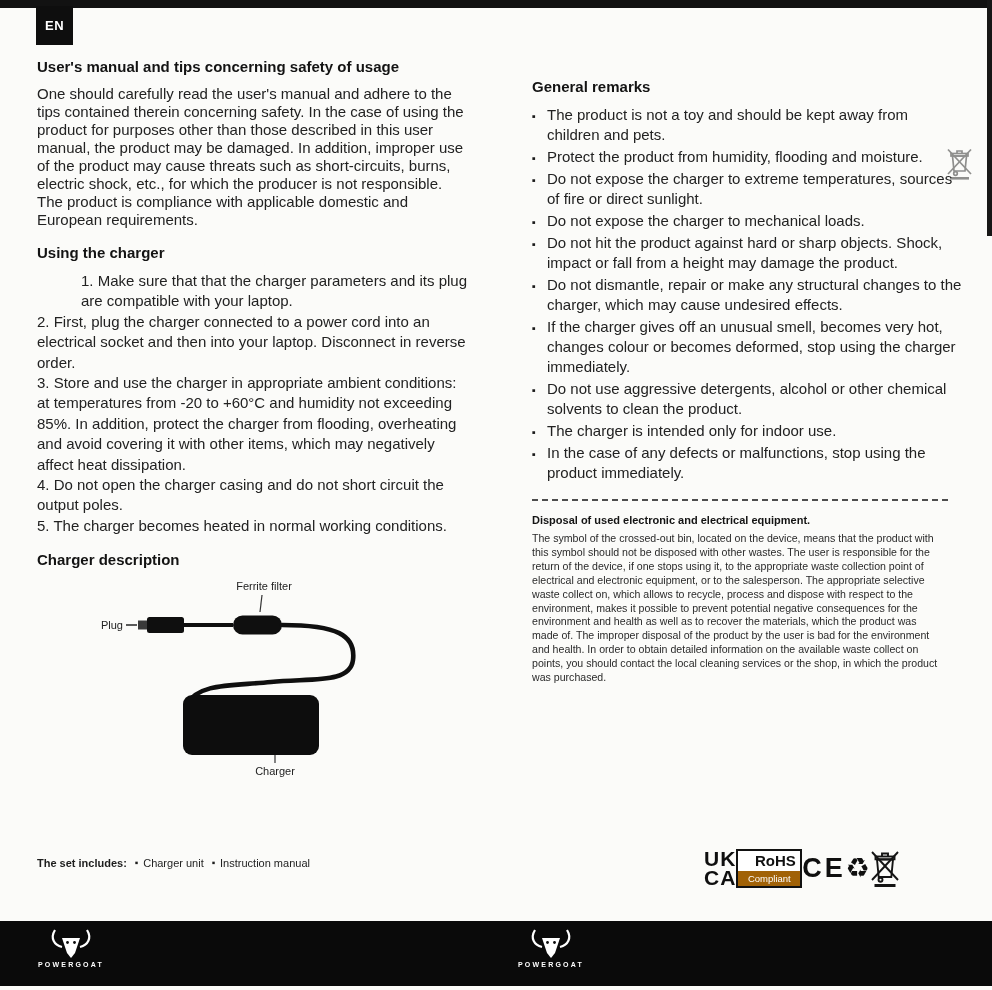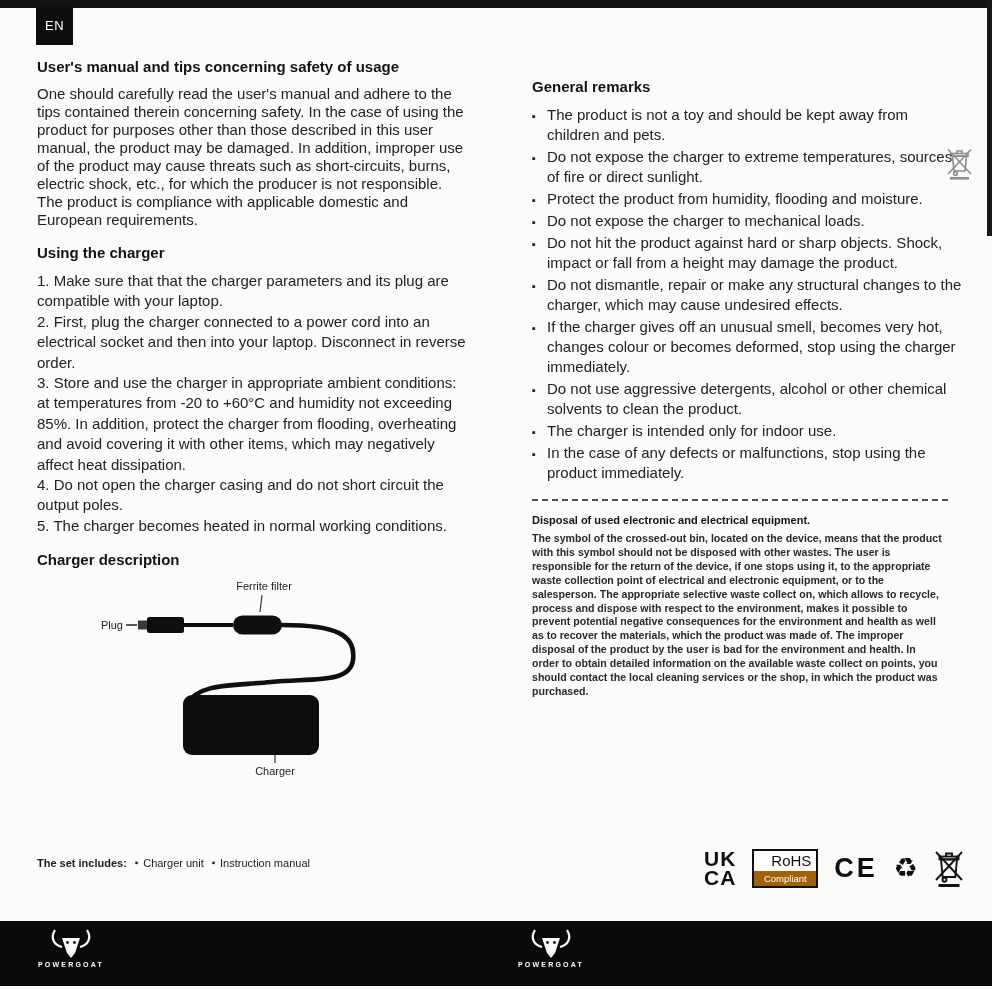--- a/index.html
+++ b/index.html
@@ -10,64 +10,64 @@
     -webkit-font-smoothing:antialiased;
   }
   .page{
     position:relative;width:992px;height:990px;
     background:#fbfbf9;overflow:hidden;color:#202020;
   }
   .top-strip{position:absolute;left:0;top:0;width:992px;height:8px;background:#121212;}
   .right-strip{position:absolute;right:0;top:0;width:5px;height:236px;background:#171717;}
   .lang-badge{
     position:absolute;left:36px;top:6px;width:37px;height:39px;background:#0e0e0e;
-    color:#fff;font-weight:normal;font-size:13px;display:flex;align-items:center;justify-content:center;
+    color:#fff;font-weight:bold;font-size:13px;display:flex;align-items:center;justify-content:center;
     letter-spacing:.5px;
   }
   .corner-bin{position:absolute;left:946px;top:146px;width:27px;height:34px;}
 
   
   .left-col{position:absolute;left:37px;top:58px;width:433px;}
   .right-col{position:absolute;left:532px;top:34px;width:430px;margin-top:44px;}
 
   h2{font-size:15px;font-weight:bold;color:#131313;margin:0 0 10px 0;}
   .left-col h2.mt{margin-top:15px;}
   p.body{font-size:15px;line-height:18px;margin:0 0 13px 0;color:#222;}
   p.step{font-size:15px;line-height:20.4px;margin:0;color:#222;}
-  p.step.first{margin-top:2px;}
+  p.step.first{margin-top:2px;margin-left:44px;}
 
   
   ul.bullets{list-style:none;margin:0;padding:0;}
   ul.bullets li{
     position:relative;padding-left:15px;font-size:15px;line-height:20px;
     margin-bottom:2px;color:#222;
   }
   ul.bullets li::before{
     content:"▪";position:absolute;left:0;top:1px;font-size:11px;color:#1a1a1a;
   }
 
   .dashed{border-top:2px dashed #4d4d4d;margin:16px 0 13px 0;width:416px;}
   h3.fine-head{font-size:11px;font-weight:bold;color:#141414;margin:0 0 6px 0;}
-  p.fine{font-size:10.6px;line-height:13.9px;margin:0;color:#2a2a2a;width:412px;font-weight:bold;}
+  p.fine{font-size:10.6px;line-height:13.9px;margin:0;color:#2a2a2a;width:412px;}
 
   
   .diagram{display:block;margin:4px 0 0 42px;}
   .diagram text{font-family:"Liberation Sans",sans-serif;font-size:11px;fill:#222;}
 
   
   .set-includes{position:absolute;left:37px;top:857px;font-size:11px;color:#1d1d1d;}
   .si-label{font-weight:bold;}
   .si-item{margin-left:8px;}
   .si-item::before{content:"▪ ";font-size:10px;vertical-align:1px;margin-right:2px;}
 
   
-  .marks-row{position:absolute;left:704px;top:845px;display:flex;align-items:center;gap:16px;height:46px;}
+  .marks-row{position:absolute;left:704px;top:845px;display:flex;align-items:center;height:46px;}
   .ukca{display:flex;flex-direction:column;line-height:.92;font-weight:bold;font-size:21px;color:#0f0f0f;letter-spacing:1px;}
   .rohs{border:2px solid #111;width:62px;text-align:center;background:#fff;}
-  .rohs-top{display:block;font-weight:normal;font-size:15px;color:#111;padding:1px 0 2px 12px;}
+  .rohs-top{display:block;font-weight:bold;font-size:15px;color:#111;padding:1px 0 2px 12px;}
   .rohs-bottom{display:block;background:#a16207;color:#fff;font-size:9.5px;padding:2px 0;}
   .ce{font-size:27px;font-weight:bold;color:#0f0f0f;letter-spacing:3px;}
   .recycle{font-size:27px;color:#0f0f0f;line-height:1;}
   .weee{width:30px;height:40px;}
 
   
   .footer-bar{position:absolute;left:0;top:921px;width:992px;height:65px;background:#0a0a0a;}
   .brand-logo{position:absolute;top:7px;display:flex;flex-direction:column;align-items:center;gap:1px;}
   .brand-logo.first{left:38px;}
   .brand-logo.second{left:518px;}
@@ -134,22 +134,22 @@
 
   <div class="set-includes">
     <span class="si-label">The set includes:</span><span class="si-item">Charger unit</span><span class="si-item">Instruction manual</span>
   </div>
 
   <div class="right-col">
 
     <h2>General remarks</h2>
     <ul class="bullets">
       <li>The product is not a toy and should be kept away from children and pets.</li>
+      <li>Protect the product from humidity, flooding and moisture.</li>
       <li>Do not expose the charger to extreme temperatures, sources of fire or direct sunlight.</li>
-      <li>Protect the product from humidity, flooding and moisture.</li>
       <li>Do not expose the charger to mechanical loads.</li>
       <li>Do not hit the product against hard or sharp objects. Shock, impact or fall from a height may damage the product.</li>
       <li>Do not dismantle, repair or make any structural changes to the charger, which may cause undesired effects.</li>
       <li>If the charger gives off an unusual smell, becomes very hot, changes colour or becomes deformed, stop using the charger immediately.</li>
       <li>Do not use aggressive detergents, alcohol or other chemical solvents to clean the product.</li>
       <li>The charger is intended only for indoor use.</li>
       <li>In the case of any defects or malfunctions, stop using the product immediately.</li>
     </ul>
 
     <div class="dashed"></div>

